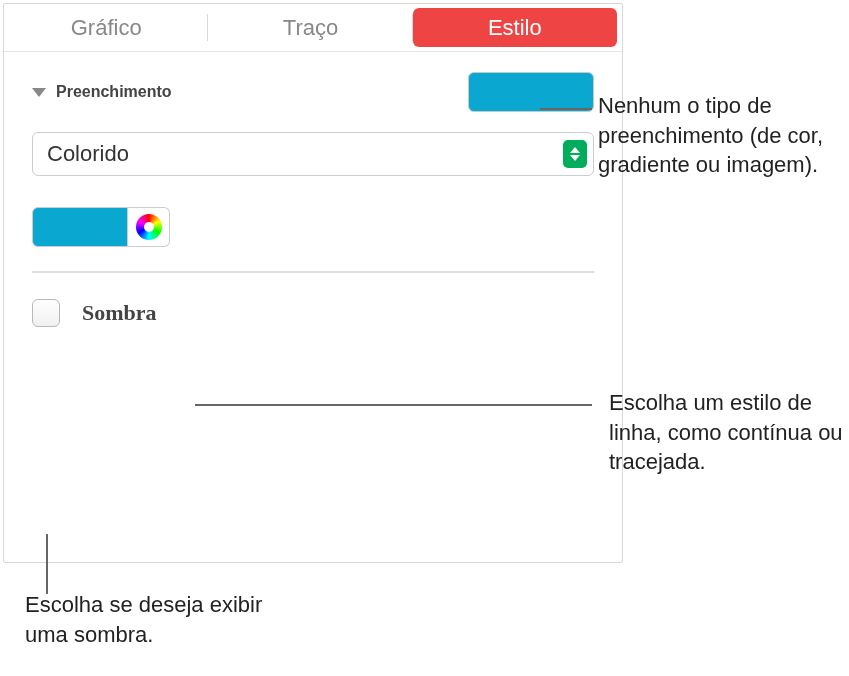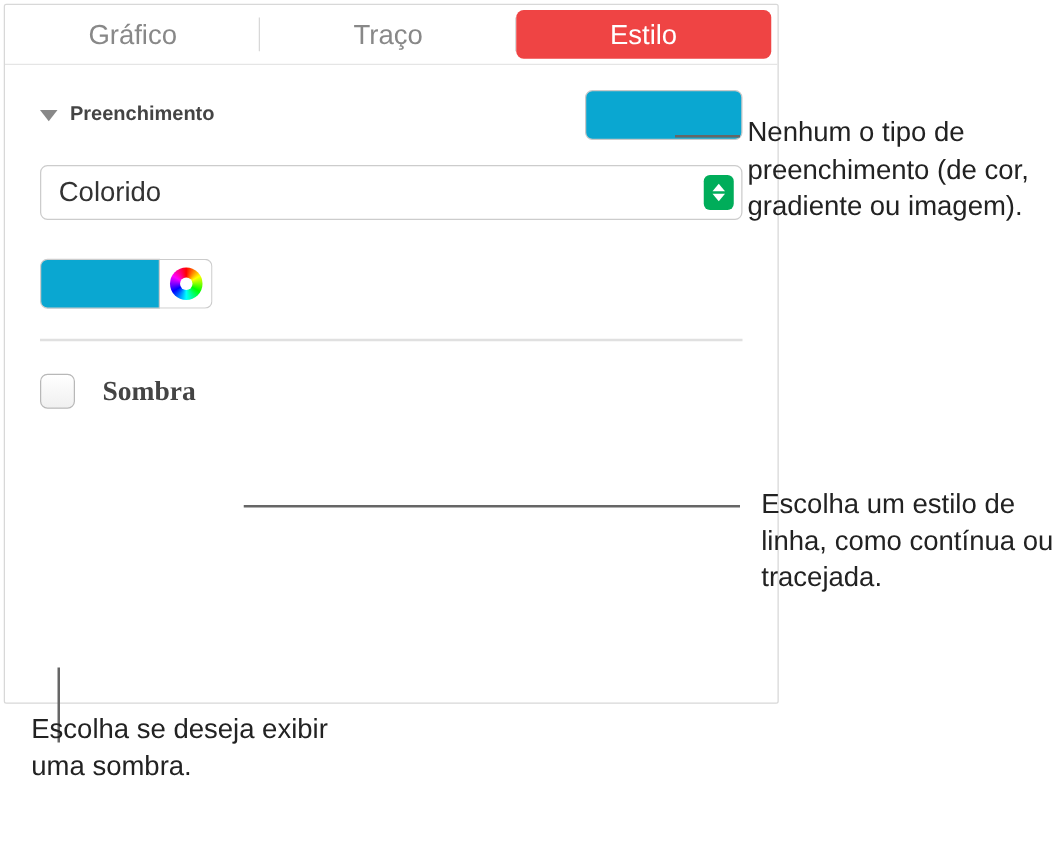--- a/index.html
+++ b/index.html
@@ -290,15 +290,15 @@
 <div class="callout" style="left:598px; top:91px; width:240px;">
   <span>Nenhum o tipo de preenchimento (de cor, gradiente ou imagem).</span>
 </div>
 
 <div class="callout-line" style="left:195px; top:404px; width:397px; height:2px;"></div>
 <div class="callout" style="left:609px; top:388px; width:240px;">
   <span>Escolha um estilo de linha, como contínua ou tracejada.</span>
 </div>
 
 <div class="callout-line" style="left:46px; top:534px; width:2px; height:60px;"></div>
-<div class="callout" style="left:25px; top:568px; width:260px;">
+<div class="callout" style="left:25px; top:590px; width:260px;">
   <span>Escolha se deseja exibir uma sombra.</span>
 </div>
 
 </body></html>

